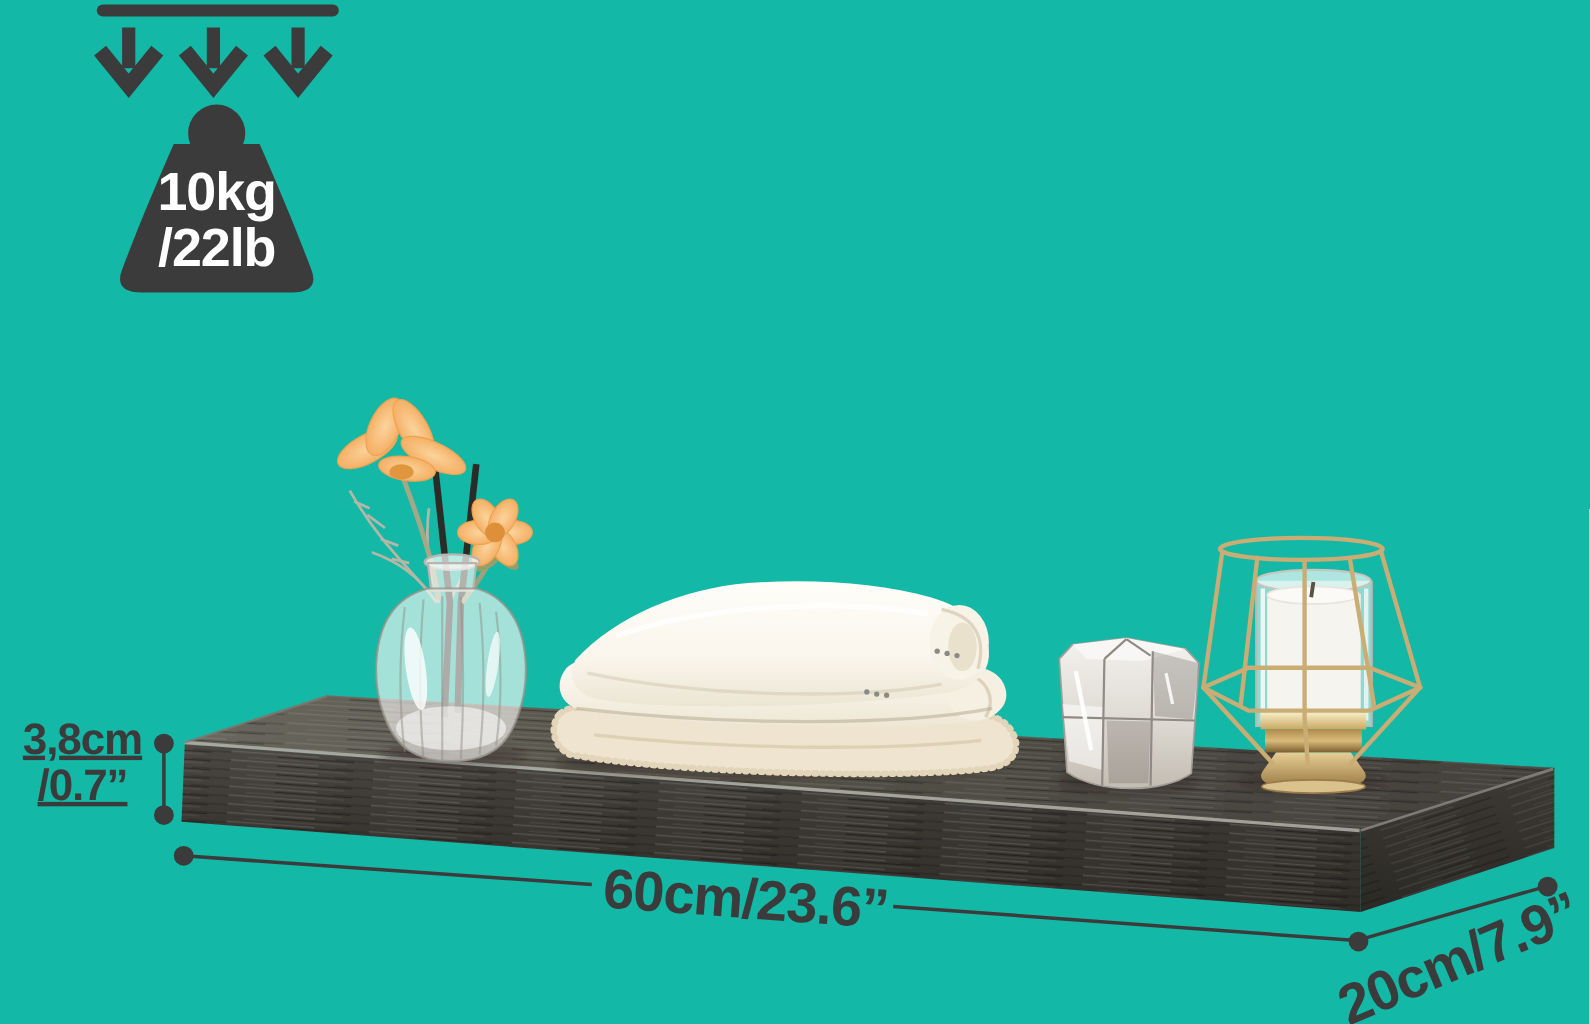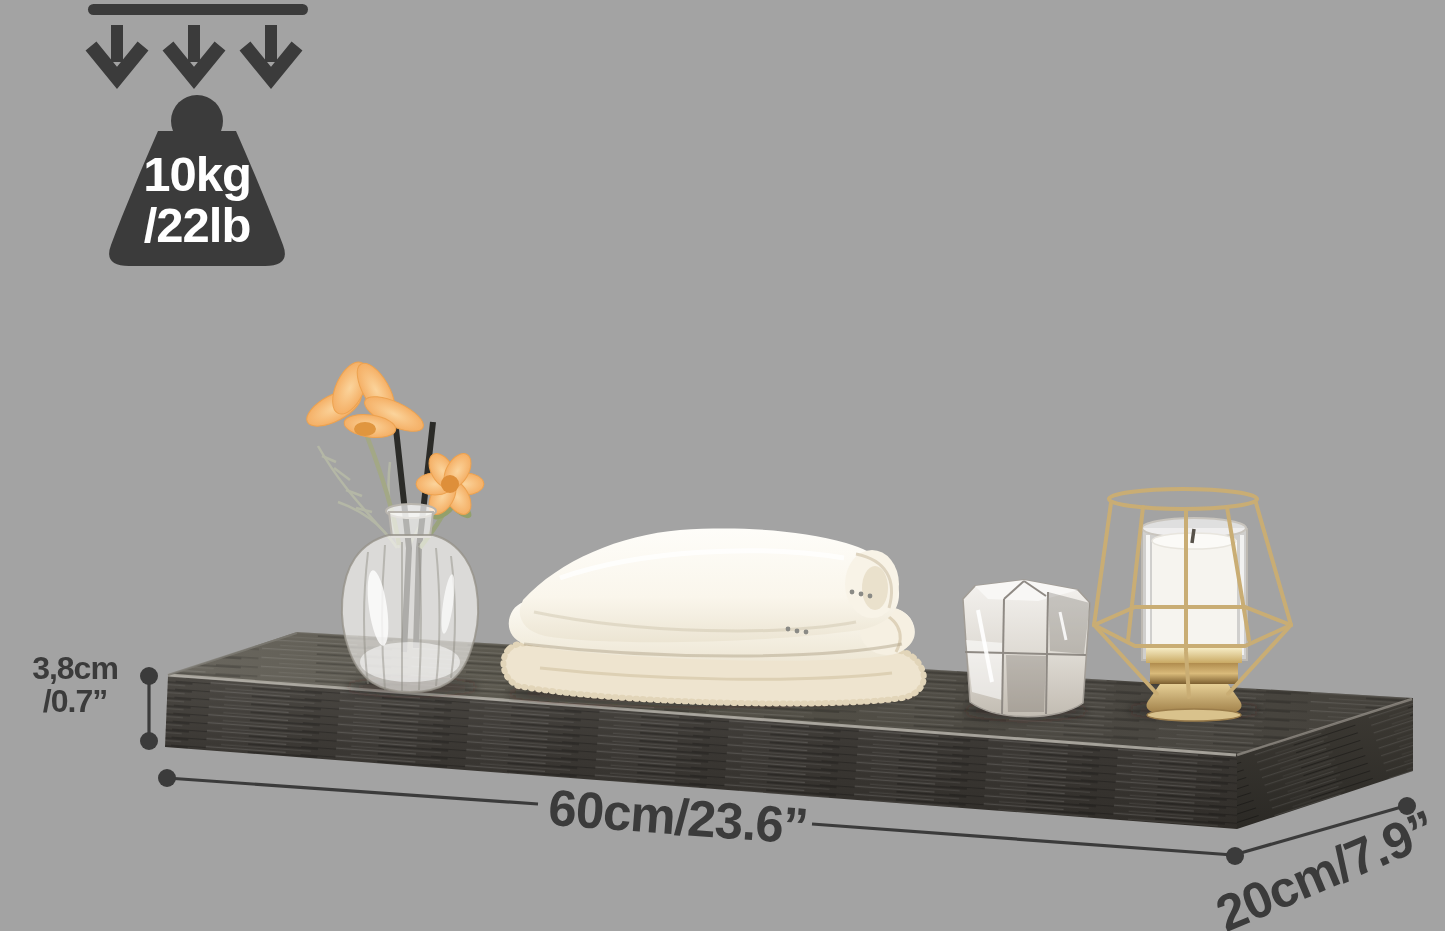--- a/index.html
+++ b/index.html
@@ -1,25 +1,25 @@
 <!DOCTYPE html>
 <html><head>
 <meta charset="utf-8">
 <style>
   html,body{margin:0;padding:0;background:#fdf8f1;}
   .canvas{
     position:relative;width:1445px;height:931px;overflow:hidden;
-    background:#a3a3a3;font-family:"Liberation Sans",sans-serif;
+    background:#14b8a6;font-family:"Liberation Sans",sans-serif;
   }
   .canvas svg{position:absolute;left:0;top:0;}
   .dim-label{
     position:absolute;color:#3b3b3b;font-weight:600;
     letter-spacing:-1px;white-space:nowrap;line-height:1.04;
   }
-  #height-label{left:0px;top:652px;width:150px;text-align:center;font-size:32px;}
+  #height-label{left:0px;top:652px;width:150px;text-align:center;font-size:40px;text-decoration:underline;}
   #width-label{left:678px;top:817px;font-size:51px;transform:translate(-50%,-50%) rotate(4.3deg);}
   #depth-label{left:1326px;top:871px;font-size:51px;transform:translate(-50%,-50%) rotate(-23deg);}
   .svgtext{font-family:"Liberation Sans",sans-serif;font-weight:700;letter-spacing:-1px;}
 </style>
 </head>
 <body>
 
 <div class="canvas">
 <svg width="1445" height="931" viewBox="0 0 1445 931">
   <defs>

